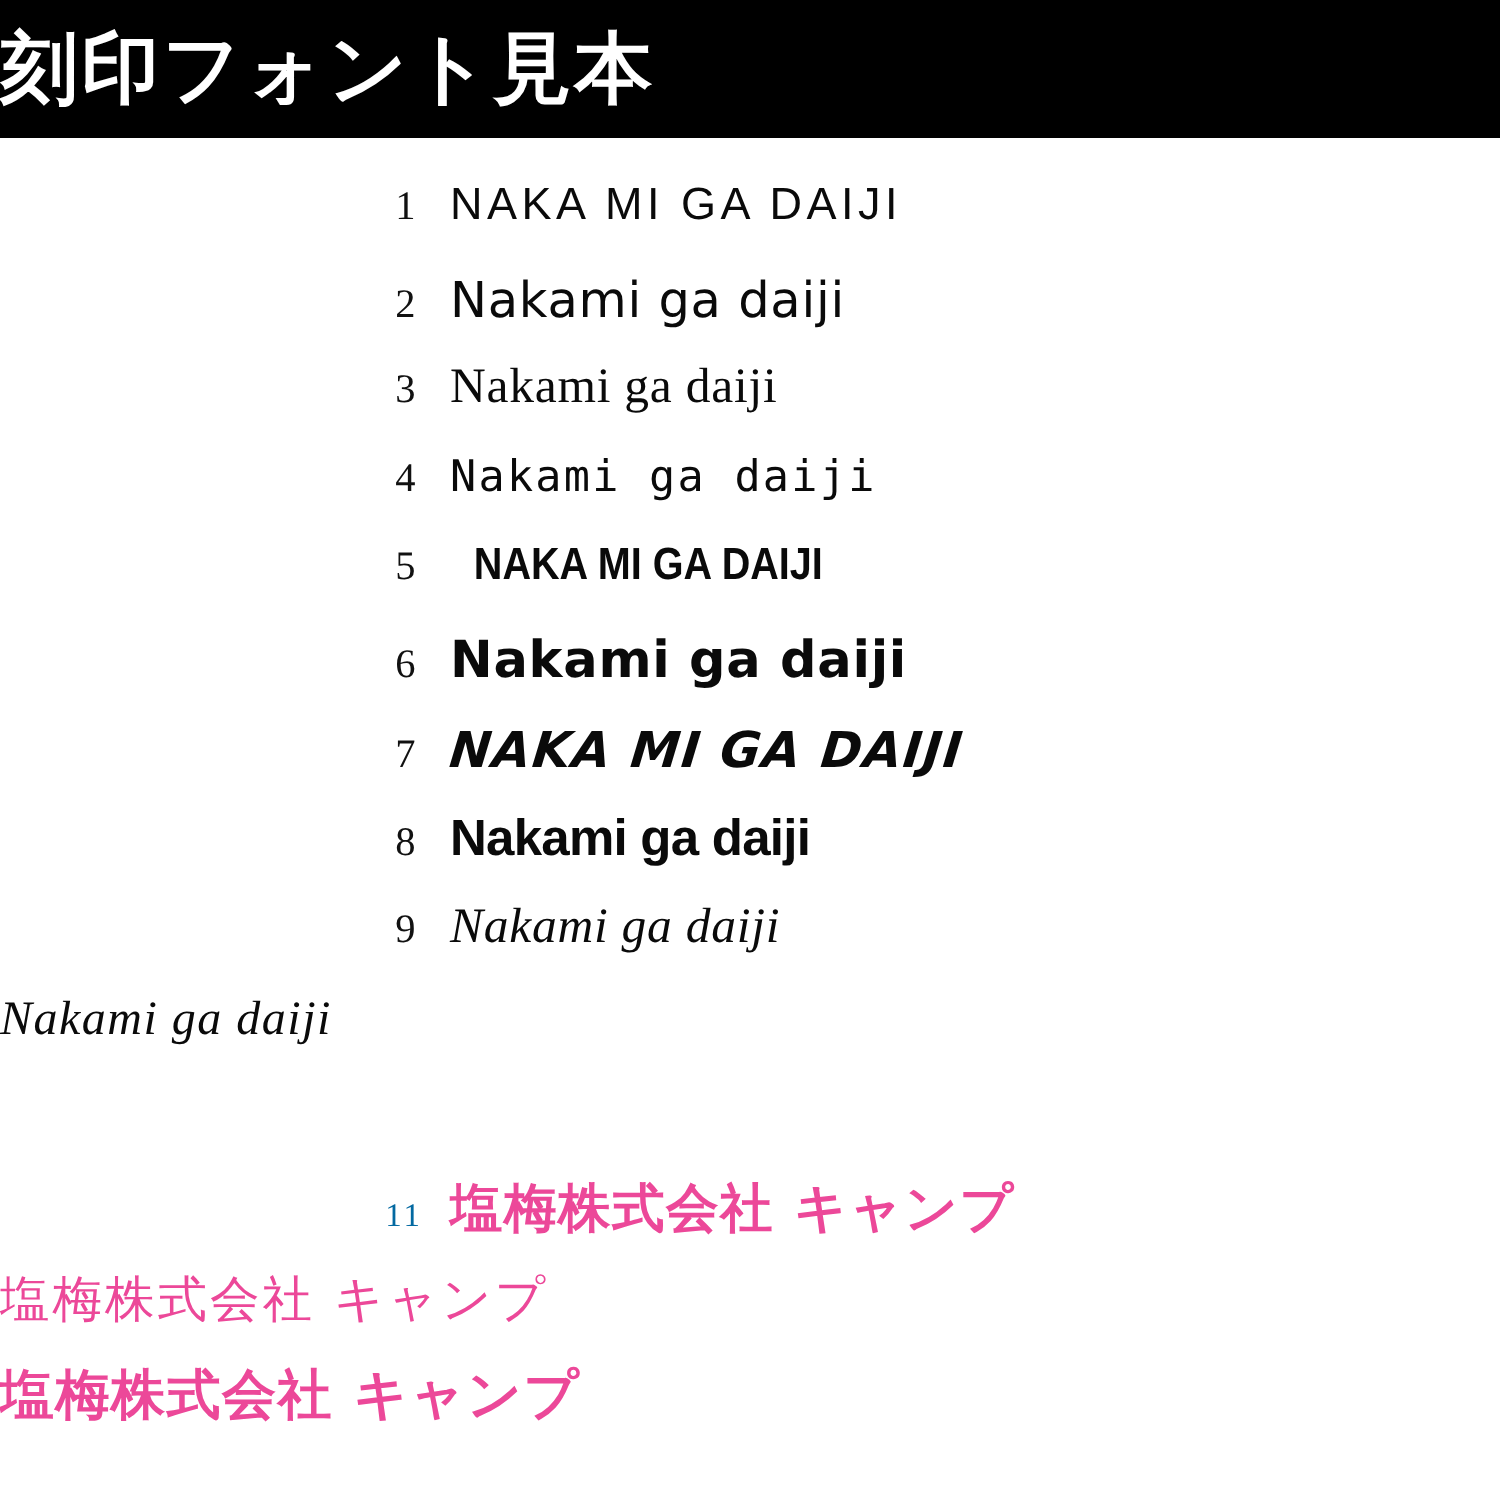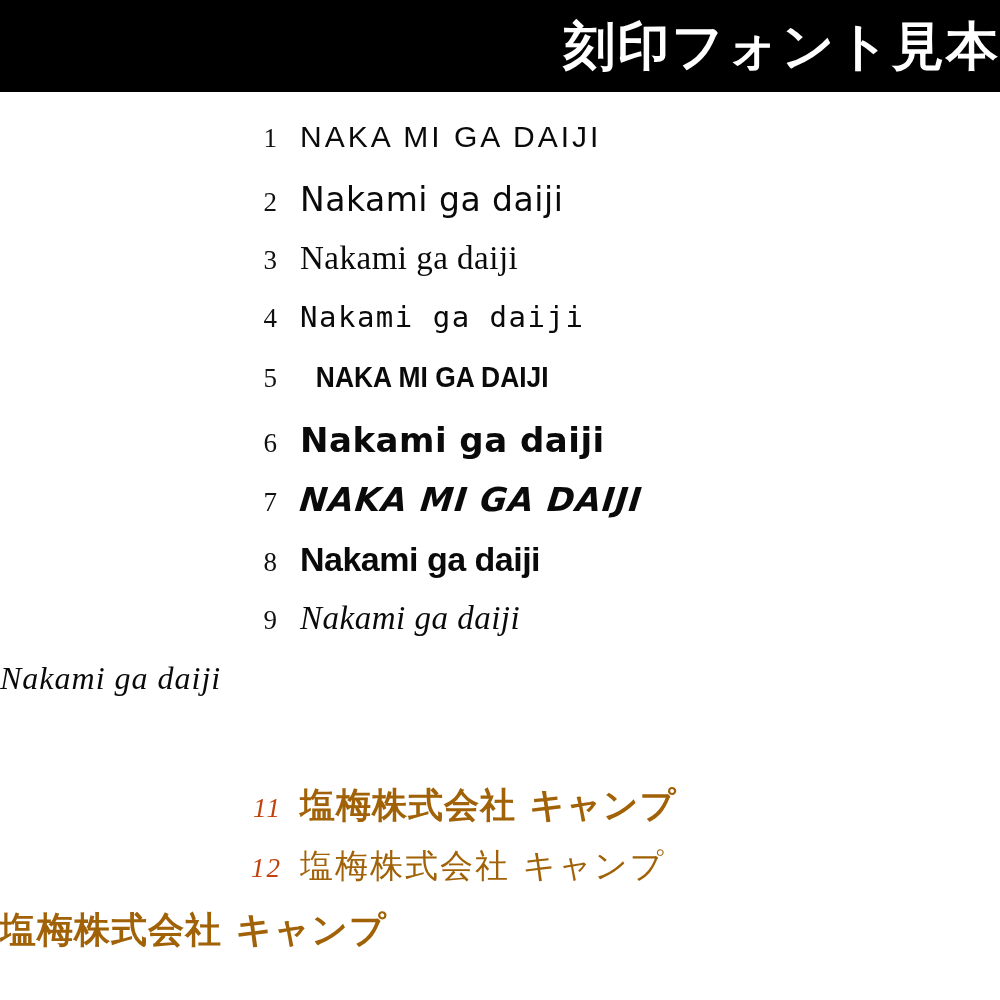--- a/index.html
+++ b/index.html
@@ -19,21 +19,21 @@
     height: 1000px;
     background: #ffffff;
     box-sizing: border-box;
   }
   .header-bar {
     width: 100%;
     height: 92px;
     background: #000000;
     display: flex;
     align-items: center;
-    justify-content: flex-end;
+    justify-content: flex-start;
   }
   .header-title {
     color: #ffffff;
     font-family: "DejaVu Sans", sans-serif;
     font-weight: bold;
     font-size: 52px;
     letter-spacing: 2px;
     line-height: 1;
     white-space: nowrap;
   }
@@ -135,27 +135,26 @@
     display: flex;
     align-items: baseline;
     height: 62px;
   }
   .jp-num {
     width: 300px;
     text-align: right;
     padding-right: 18px;
     box-sizing: border-box;
     font-family: "Liberation Serif", serif;
-    font-size: 27px;
-    color: #c2410c;
+    font-size: 22px;
+    color: #0369a1;
     letter-spacing: 2px;
-    font-style: italic;
   }
   .jp-sample {
-    color: #a16207;
+    color: #ec4899;
     white-space: nowrap;
   }
   .j11 {
     font-family: "DejaVu Sans", sans-serif;
     font-weight: bold;
     font-size: 35px;
     letter-spacing: 1px;
   }
   .j12 {
     font-family: "DejaVu Sans", sans-serif;
@@ -233,21 +232,20 @@
   </div>
 
   <div class="jp-list">
 
     <div class="jp-row">
       <div class="jp-num">11</div>
       <div class="jp-sample j11">塩梅株式会社 キャンプ</div>
     </div>
 
     <div class="jp-row">
-      <div class="jp-num">12</div>
       <div class="jp-sample j12">塩梅株式会社 キャンプ</div>
     </div>
 
     <div class="jp-row">
       <div class="jp-sample j13">塩梅株式会社 キャンプ</div>
     </div>
 
   </div>
 
 </div>

